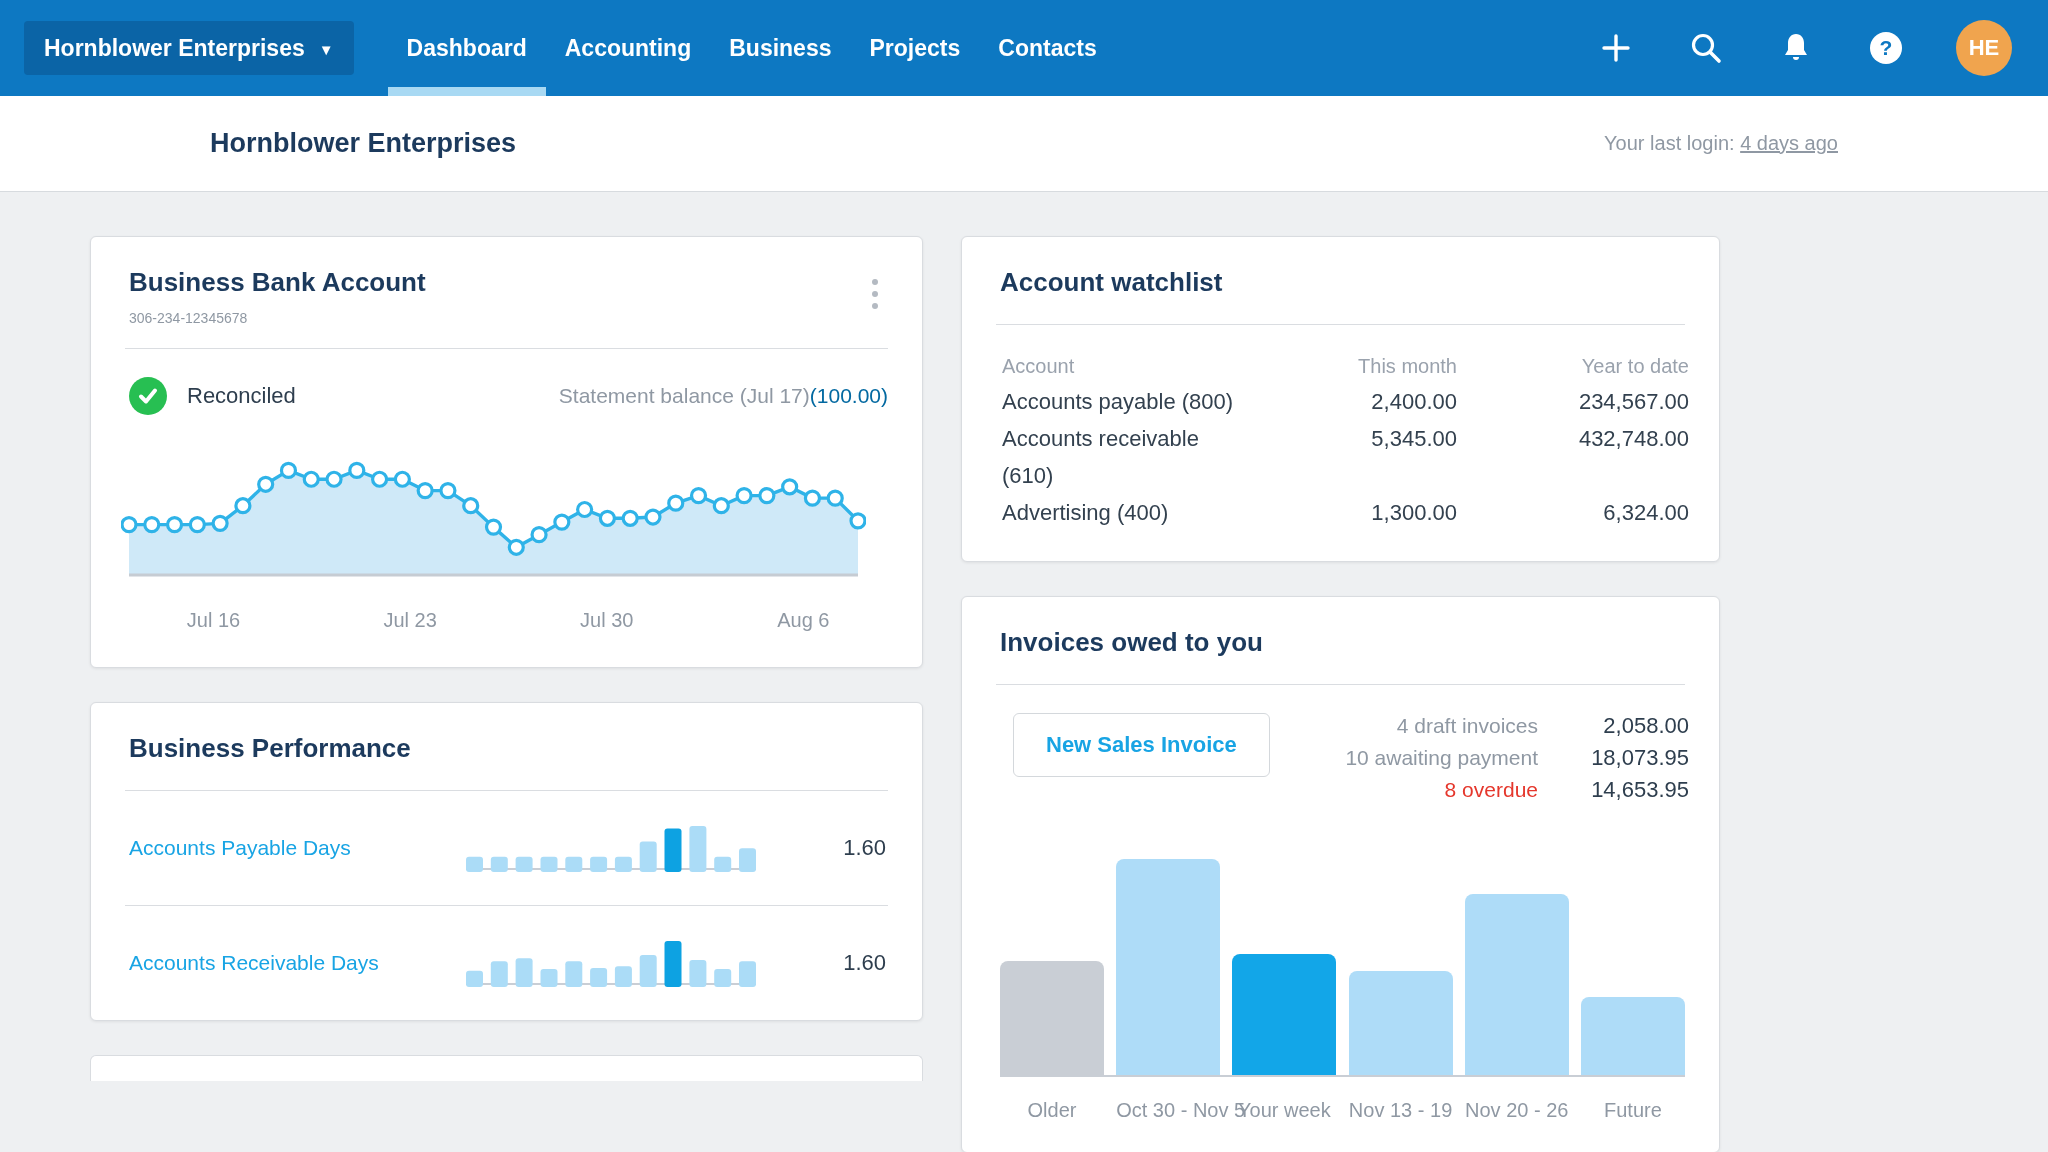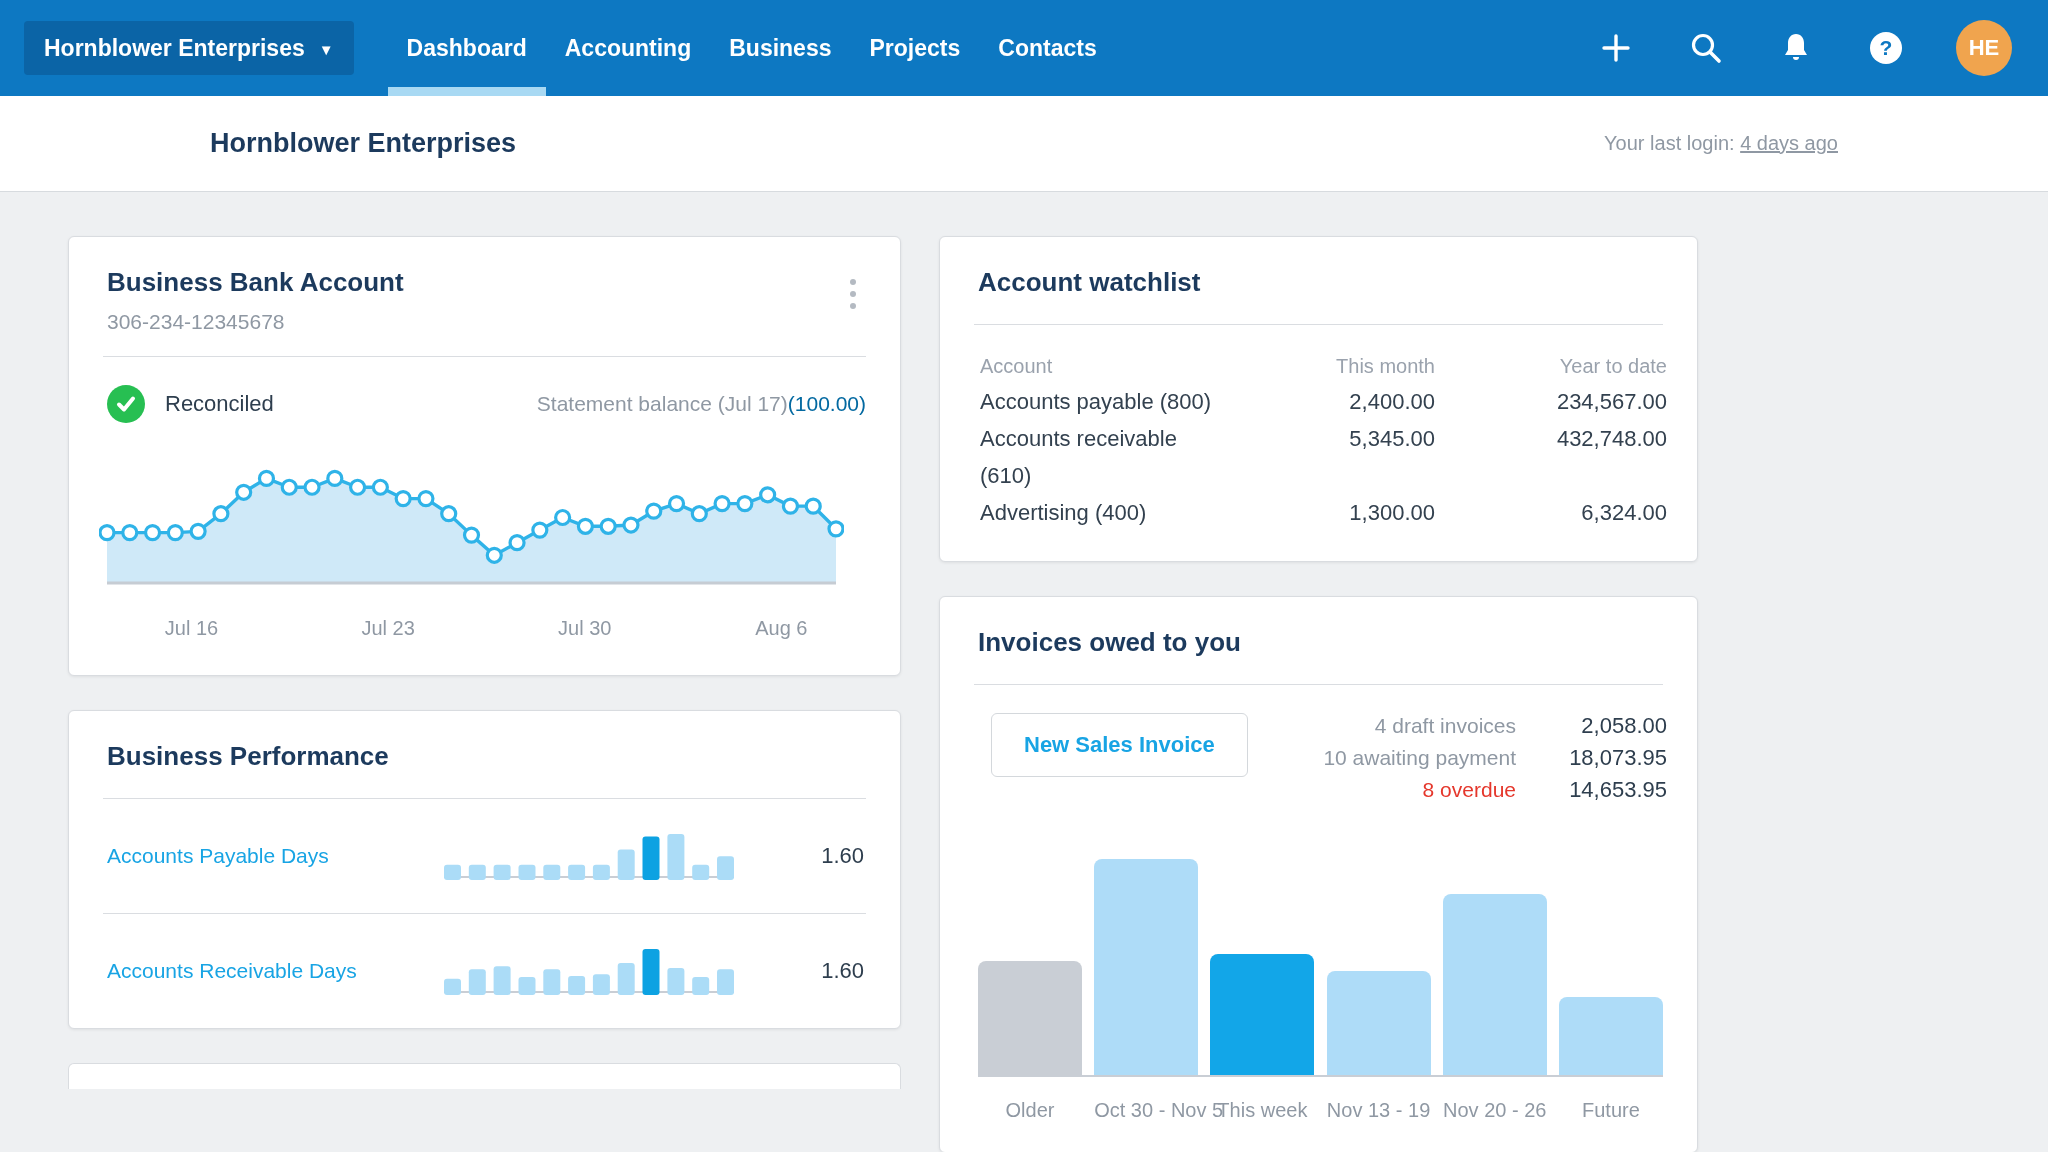--- a/index.html
+++ b/index.html
@@ -22,29 +22,29 @@
             font-size:22px; display:flex; align-items:center; justify-content:center; cursor:pointer; }
 
   
   .header-strip { height:96px; background:#fff; border-bottom:1px solid #d7dbdf;
                   display:flex; align-items:center; padding:0 210px; }
   .page-title { font-size:27px; font-weight:bold; color:#1c3a5d; }
   .last-login { margin-left:auto; font-size:20px; color:#8f98a3; }
   .last-login a { color:#8f98a3; text-decoration:underline; cursor:pointer; }
 
   
-  .main { display:flex; gap:38px; padding:44px 170px 0 68px; align-items:flex-start; }
+  .main { display:flex; gap:38px; padding:44px 170px 0 90px; align-items:flex-start; }
   .col { display:flex; flex-direction:column; gap:34px; }
   .col-left { width:833px; }
   .col-right { width:759px; }
   .card { background:#fff; border:1px solid #d9dce0; border-radius:6px; box-shadow:0 1px 3px rgba(0,0,0,.07); }
 
   .card-head { display:flex; justify-content:space-between; align-items:flex-start; padding:30px 30px 22px 38px; }
   .card-title { font-size:26px; font-weight:bold; color:#1c3a5d; }
-  .card-sub { font-size:21px; color:#8f98a3; margin-top:12px; }
+  .card-sub { font-size:14px; color:#8f98a3; margin-top:12px; }
   .divider { border:none; border-top:1px solid #dadde1; margin:0 34px; }
   .kebab { display:flex; flex-direction:column; gap:6px; padding:12px 14px; cursor:pointer; }
   .kebab i { width:6px; height:6px; border-radius:50%; background:#b4bac2; }
 
   
   .status-row { display:flex; align-items:center; padding:28px 34px 6px 38px; }
   .check-circle { width:38px; height:38px; border-radius:50%; background:#27bf52; display:flex;
                   align-items:center; justify-content:center; flex:none; }
   .status-label { font-size:22px; color:#2e3e4e; margin-left:20px; }
   .stmt-label { margin-left:auto; font-size:21px; color:#8f98a3; }
@@ -316,21 +316,21 @@
             <div class="inv-bar" style="height: 114px; background: rgb(201, 206, 213);"></div>
             <div class="inv-bar" style="height: 216px; background: rgb(174, 220, 248);"></div>
             <div class="inv-bar" style="height: 121px; background: rgb(18, 166, 232);"></div>
             <div class="inv-bar" style="height: 104px; background: rgb(174, 220, 248);"></div>
             <div class="inv-bar" style="height: 181px; background: rgb(174, 220, 248);"></div>
             <div class="inv-bar" style="height: 78px; background: rgb(174, 220, 248);"></div>
           </div>
         <div class="inv-labels" id="inv-labels">
             <div class="inv-label">Older</div>
             <div class="inv-label">Oct 30 - Nov 5</div>
-            <div class="inv-label">This week</div>
+            <div class="inv-label">Your week</div>
             <div class="inv-label">Nov 13 - 19</div>
             <div class="inv-label">Nov 20 - 26</div>
             <div class="inv-label">Future</div>
           </div>
       </div>
     </div>
   </div>
 </div>
 
 </body></html>

